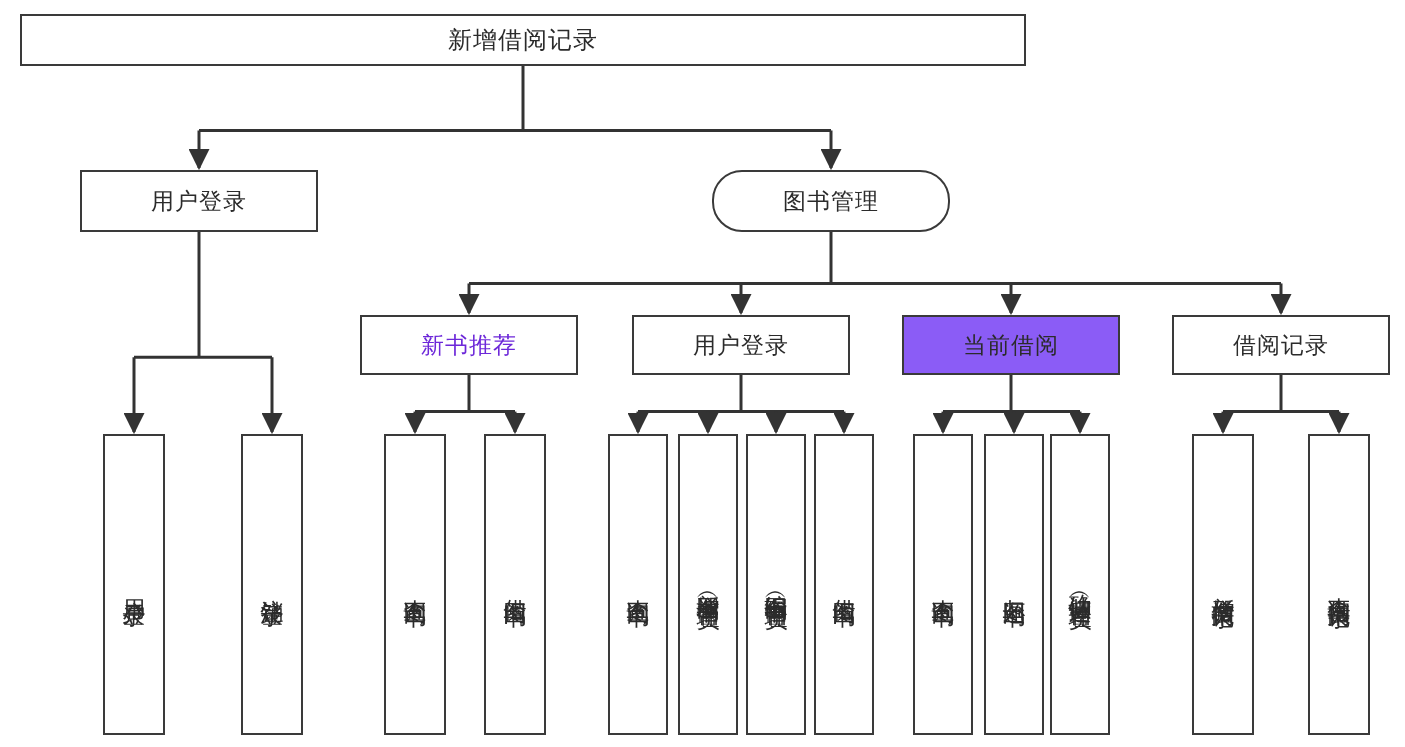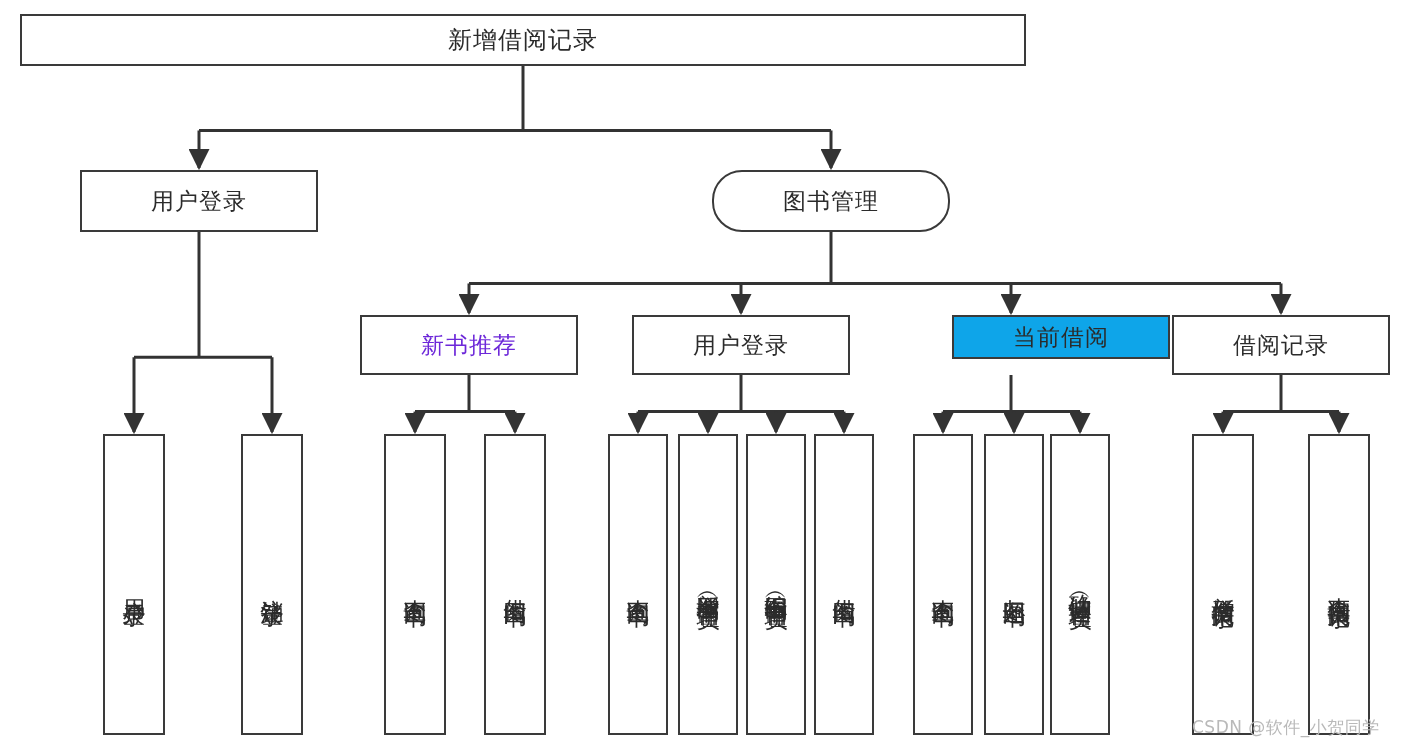--- a/index.html
+++ b/index.html
@@ -125,21 +125,21 @@
       </div>
       <div class="node horiz" style="left: 712px; top: 170px; width: 238px; height: 62px; border-color: rgb(58, 58, 58); background: rgb(255, 255, 255); color: rgb(43, 43, 43); border-radius: 30px;">
         <span>图书管理</span>
       </div>
       <div class="node horiz" style="left: 360px; top: 315px; width: 218px; height: 60px; border-color: rgb(58, 58, 58); background: rgb(255, 255, 255); color: #6d28d9;">
         <span>新书推荐</span>
       </div>
       <div class="node horiz" style="left: 632px; top: 315px; width: 218px; height: 60px; border-color: rgb(58, 58, 58); background: rgb(255, 255, 255); color: rgb(43, 43, 43);">
         <span>用户登录</span>
       </div>
-      <div class="node horiz" style="left: 952px; top: 315px; width: 218px; height: 44px; border-color: rgb(58, 58, 58); background: #0ea5e9; color: rgb(43, 43, 43);">
+      <div class="node horiz" style="left: 902px; top: 315px; width: 218px; height: 60px; border-color: rgb(58, 58, 58); background: #8b5cf6; color: rgb(43, 43, 43);">
         <span>当前借阅</span>
       </div>
       <div class="node horiz" style="left: 1172px; top: 315px; width: 218px; height: 60px; border-color: rgb(58, 58, 58); background: rgb(255, 255, 255); color: rgb(43, 43, 43); align-items: center;">
         <span>借阅记录</span>
       </div>
       <div class="node vert" style="left: 103px; top: 434px; width: 62px; height: 301px; border-color: rgb(58, 58, 58); background: rgb(255, 255, 255); color: rgb(43, 43, 43);">
         <span class="vlabel">用户登录</span>
       </div>
       <div class="node vert" style="left: 241px; top: 434px; width: 62px; height: 301px; border-color: rgb(58, 58, 58); background: rgb(255, 255, 255); color: rgb(43, 43, 43);">
         <span class="vlabel">注销登录</span>
@@ -172,14 +172,13 @@
         <span class="vlabel">确认归还（管理员）</span>
       </div>
       <div class="node vert" style="left: 1192px; top: 434px; width: 62px; height: 301px; border-color: rgb(58, 58, 58); background: rgb(255, 255, 255); color: rgb(43, 43, 43);">
         <span class="vlabel">新增借阅记录</span>
       </div>
       <div class="node vert" style="left: 1308px; top: 434px; width: 62px; height: 301px; border-color: rgb(58, 58, 58); background: rgb(255, 255, 255); color: rgb(43, 43, 43);">
         <span class="vlabel">查询借阅记录</span>
       </div>
     </div>
 
-  <div class="watermark" style="left:1192px; top:716px;">CSDN @软件_小贺同学</div>
 </div>
 
 </body></html>

